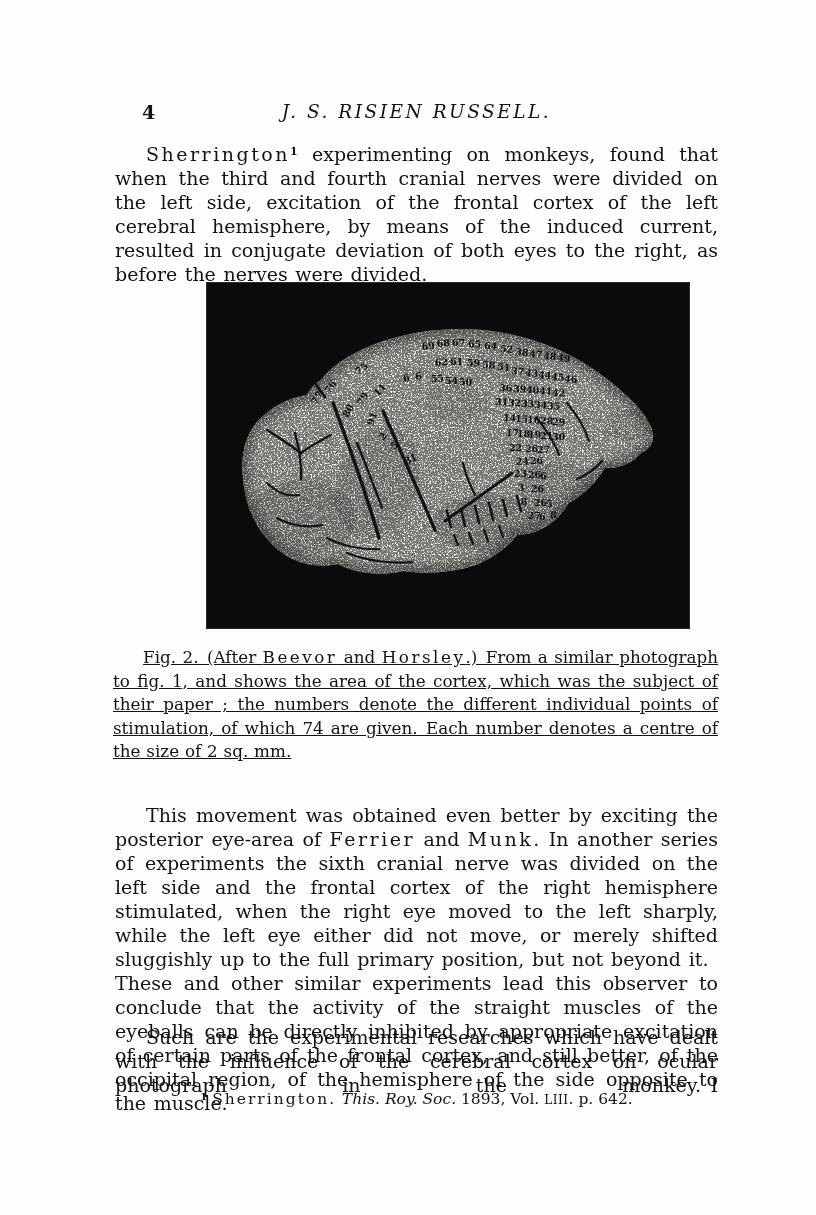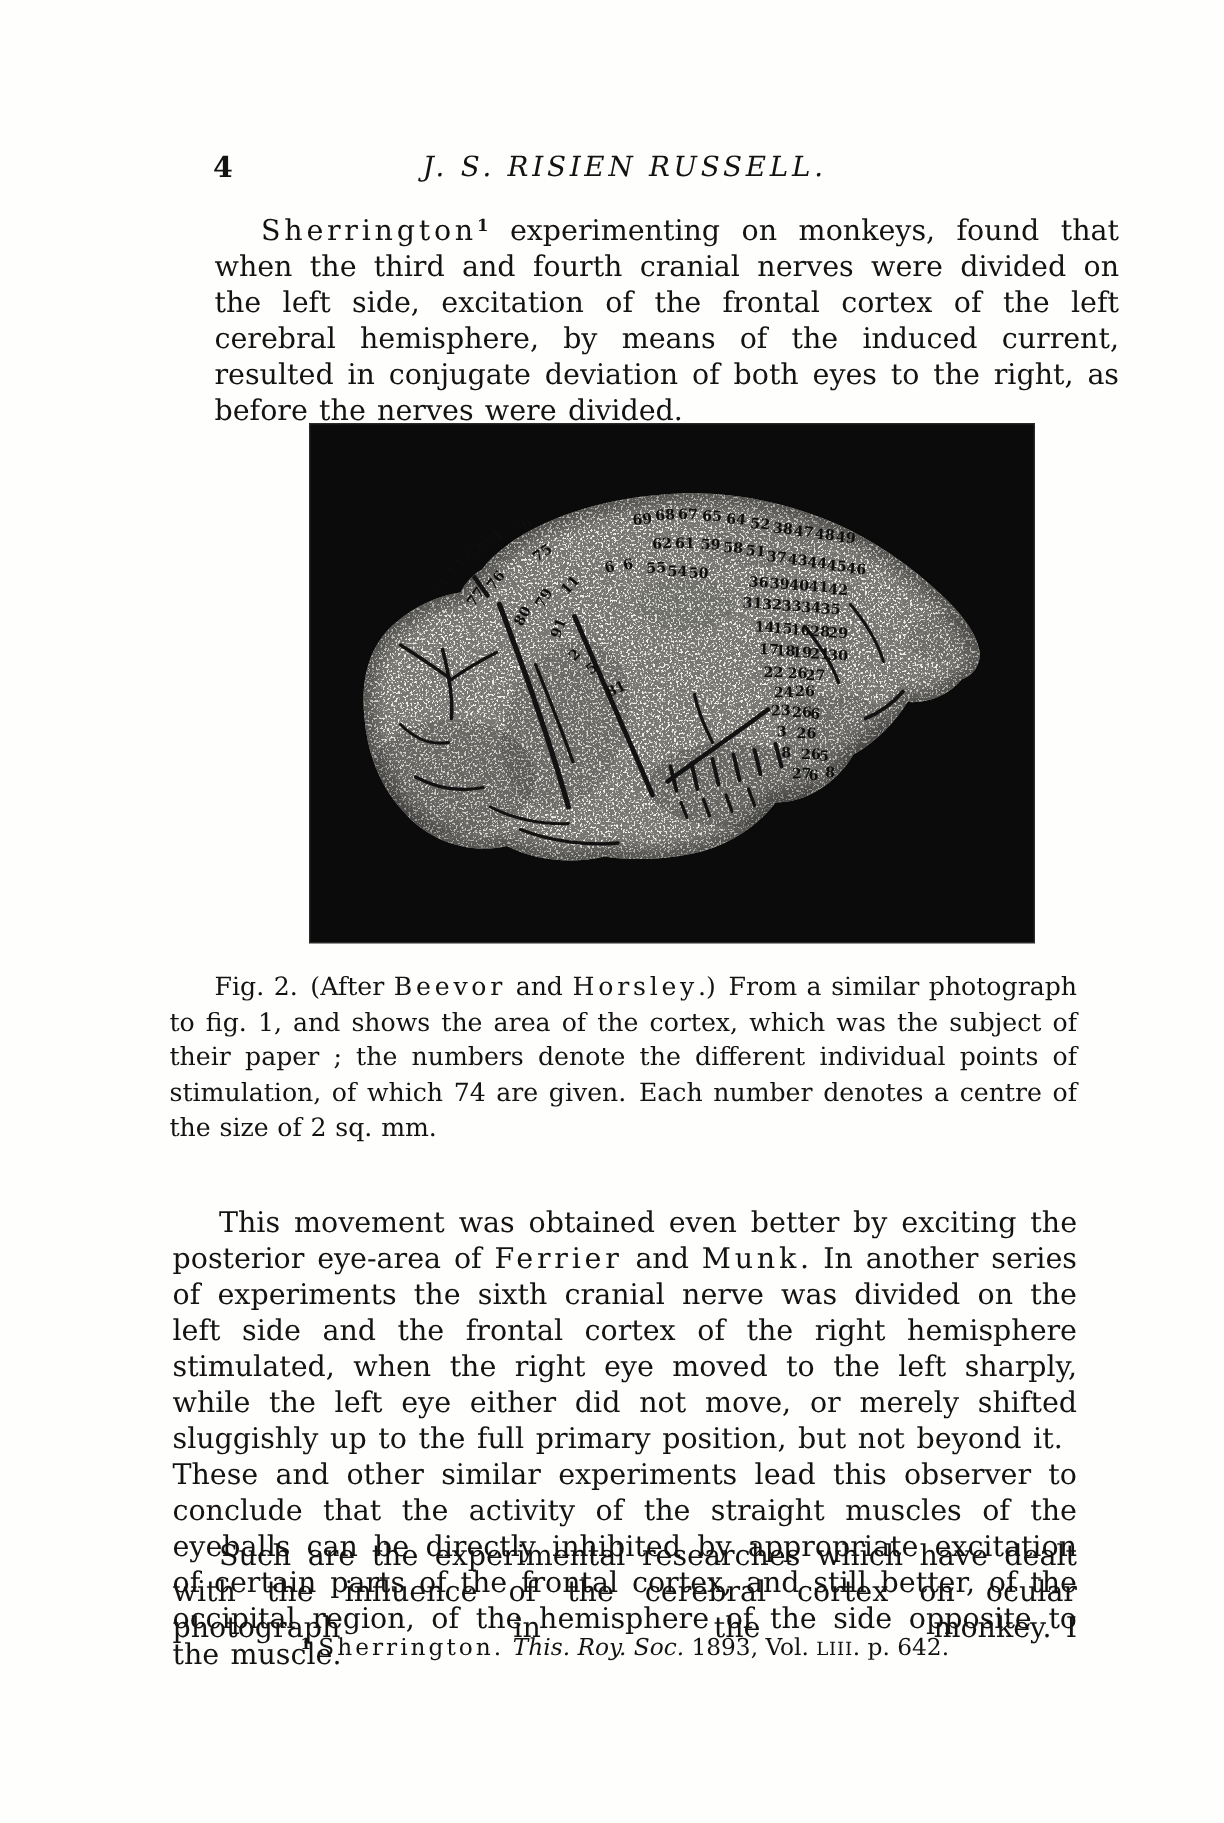--- a/index.html
+++ b/index.html
@@ -18,36 +18,36 @@
   .head-title{
     text-align:center;font-style:italic;font-size:18.5px;
     letter-spacing:2.5px;font-weight:400;
   }
   
   .body{
     position:absolute;left:115px;width:603px;margin:0;
     font-size:19px;line-height:24px;text-align:justify;
     text-indent:31px;word-spacing:1.5px;
   }
-  .p1{top:142px;margin-left:28px;}
+  .p1{top:142px;}
   .p2{top:803px;}
   .p3{top:1025px;text-align-last:justify;}
   .spaced{letter-spacing:2.5px;}
   sup.fnref{font-size:11px;line-height:0;vertical-align:6px;font-weight:bold;}
   
   .figure{
     position:absolute;left:207px;top:283px;width:482px;height:345px;
     margin:0;background:#0c0c0c;box-shadow:0 0 0 1px #2a2a2a;
   }
   .figure svg{display:block;}
   
   .caption{
     position:absolute;left:113px;top:646px;width:605px;margin:0;
     font-size:16.8px;line-height:23.6px;text-align:justify;
-    text-indent:30px;word-spacing:0.5px;
+    text-indent:30px;word-spacing:0.5px;text-decoration:underline;
   }
   
   .footnote{
     position:absolute;left:115px;top:1087px;width:603px;
     text-align:center;font-size:15.5px;line-height:20px;
   }
   .footnote sup{font-size:10px;vertical-align:4px;font-weight:bold;}
   .ital{font-style:italic;}
   .smallcaps{font-size:0.78em;letter-spacing:0.5px;}
   .fn-name{letter-spacing:2px;}

